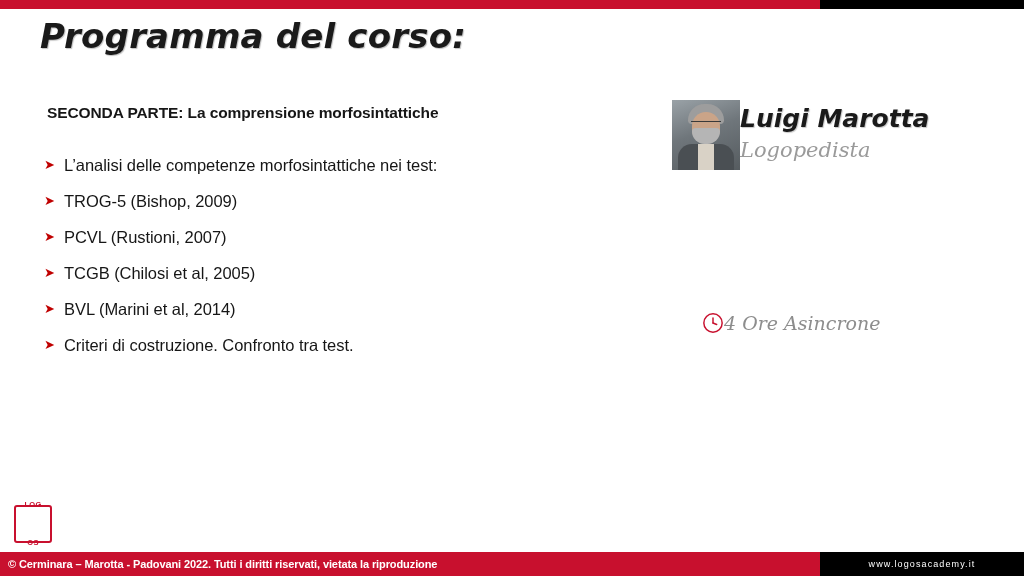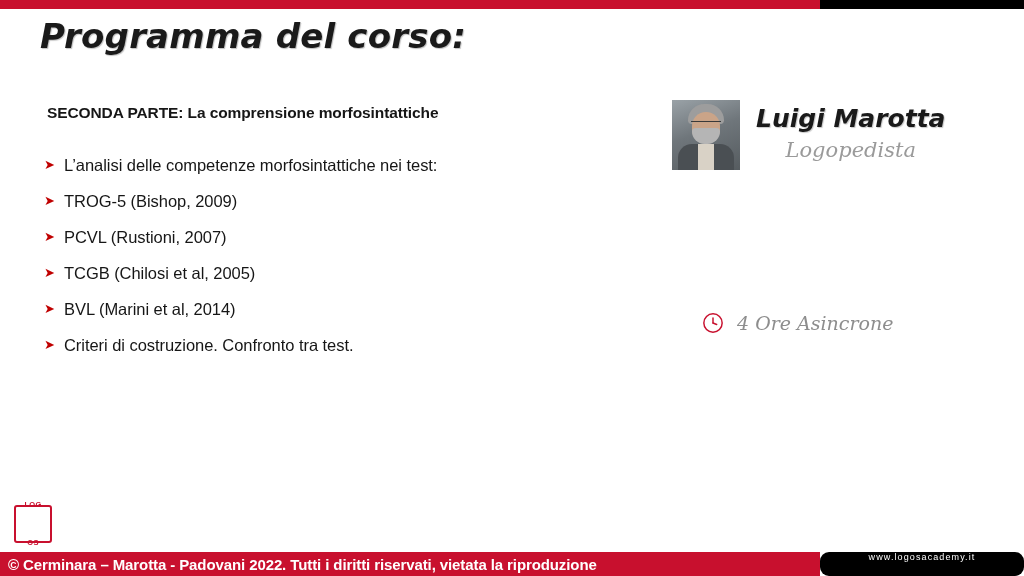--- a/index.html
+++ b/index.html
@@ -141,23 +141,21 @@
     background: #4a4f53;
     border-radius: 14px 14px 0 0;
   }
   .avatar .shirt {
     position: absolute;
     left: 26px; top: 44px;
     width: 16px; height: 26px;
     background: #d9d2c6;
   }
   .speaker-meta {
-    margin-left: 16px;
     padding-top: 6px;
-    text-align: center;
   }
   .speaker-name {
     font-family: "DejaVu Sans", sans-serif;
     font-style: italic;
     font-weight: bold;
     font-size: 25px;
     color: #1a1a1a;
     line-height: 1;
     text-shadow: 1px 1px 1px rgba(0,0,0,0.22);
   }
@@ -176,21 +174,20 @@
     top: 312px;
     display: flex;
     align-items: center;
   }
   .clock-icon {
     width: 22px;
     height: 22px;
     flex: 0 0 auto;
   }
   .hours-text {
-    margin-left: 13px;
     font-family: "DejaVu Serif", serif;
     font-style: italic;
     font-size: 19px;
     color: #8d8d8d;
   }
 
   
   .logo {
     position: absolute;
     left: 14px;
@@ -228,30 +225,30 @@
   .footer-red {
     flex: 0 0 820px;
     background: #c8102e;
     display: flex;
     align-items: center;
     padding-left: 8px;
     box-sizing: border-box;
   }
   .footer-red span {
     color: #ffffff;
-    font-size: 15px;
+    font-size: 11px;
     font-weight: bold;
     letter-spacing: -0.1px;
   }
   .footer-black {
     flex: 1 1 auto;
     background: #000000;
     display: flex;
+    align-items: center;
     justify-content: center;
-    border-radius: 9px;
   }
   .footer-black span {
     color: #ffffff;
     font-size: 9px;
     letter-spacing: 1.1px;
   }
 </style>
 </head>
 <body>
 

